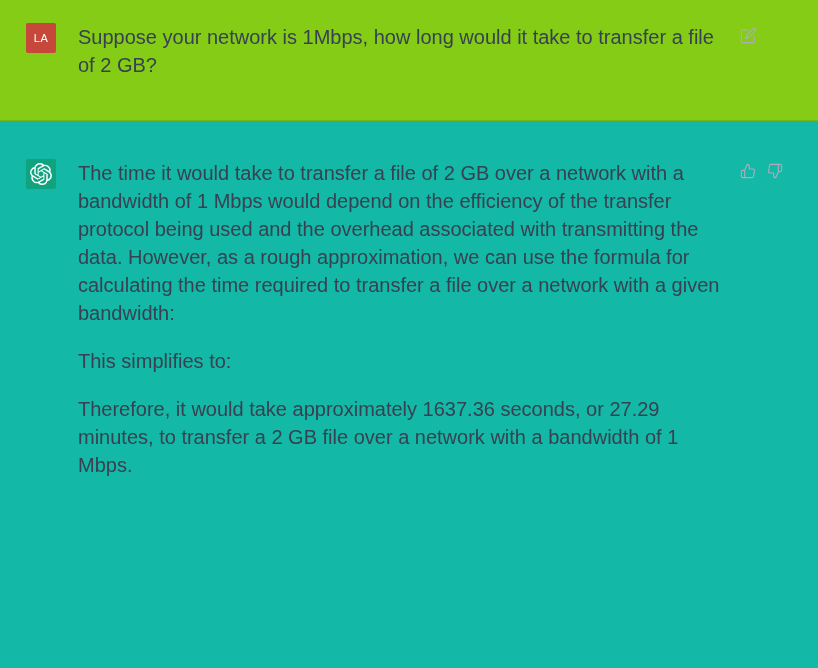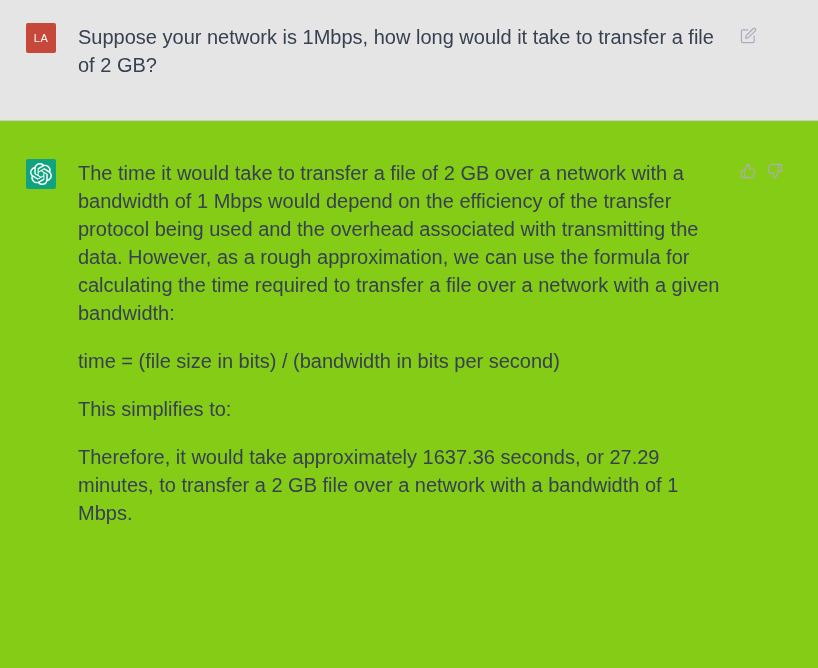--- a/index.html
+++ b/index.html
@@ -6,26 +6,26 @@
   html, body { margin: 0; padding: 0; }
   body {
     width: 818px; height: 668px; overflow: hidden;
     font-family: "Liberation Sans", "DejaVu Sans", sans-serif;
     background: #ffffff;
   }
   .chat { width: 818px; height: 668px; display: flex; flex-direction: column; }
 
   .msg-row { width: 100%; }
   .msg-row.user {
-    background: #e5e5e5;
+    background: #84cc16;
     border-bottom: 1px solid rgba(0,0,0,0.10);
     padding: 23px 0 41px 0;
   }
   .msg-row.assistant {
-    background: #84cc16;
+    background: #14b8a6;
     padding: 38px 0 0 0;
     flex: 1 1 auto;
   }
   .msg-inner {
     display: flex;
     align-items: flex-start;
     padding-left: 26px;
     padding-right: 10px;
   }
   .avatar {
@@ -83,21 +83,20 @@
 
   <section class="msg-row assistant">
     <div class="msg-inner">
       <div class="avatar bot-avatar" style="background: rgb(16, 163, 127);">
         <svg width="22" height="22" viewBox="0 0 24 24" fill="#ffffff">
           <path d="M22.2819 9.8211a5.9847 5.9847 0 0 0-.5157-4.9108 6.0462 6.0462 0 0 0-6.5098-2.9A6.0651 6.0651 0 0 0 4.9807 4.1818a5.9847 5.9847 0 0 0-3.9977 2.9 6.0462 6.0462 0 0 0 .7427 7.0966 5.98 5.98 0 0 0 .511 4.9107 6.051 6.051 0 0 0 6.5146 2.9001A5.9847 5.9847 0 0 0 13.2599 24a6.0557 6.0557 0 0 0 5.7718-4.2058 5.9894 5.9894 0 0 0 3.9977-2.9001 6.0557 6.0557 0 0 0-.7475-7.073zm-9.022 12.6081a4.4755 4.4755 0 0 1-2.8764-1.0408l.1419-.0804 4.7783-2.7582a.7948.7948 0 0 0 .3927-.6813v-6.7369l2.02 1.1686a.071.071 0 0 1 .038.052v5.5826a4.504 4.504 0 0 1-4.4945 4.4944zm-9.6607-4.1254a4.4708 4.4708 0 0 1-.5346-3.0137l.142.0852 4.783 2.7582a.7712.7712 0 0 0 .7806 0l5.8428-3.3685v2.3324a.0804.0804 0 0 1-.0332.0615L9.74 19.9502a4.4992 4.4992 0 0 1-6.1408-1.6464zM2.3408 7.8956a4.485 4.485 0 0 1 2.3655-1.9728V11.6a.7664.7664 0 0 0 .3879.6765l5.8144 3.3543-2.0201 1.1685a.0757.0757 0 0 1-.071 0l-4.8303-2.7865A4.504 4.504 0 0 1 2.3408 7.8956zm16.5963 3.8558L13.1038 8.364 15.1192 7.2a.0757.0757 0 0 1 .071 0l4.8303 2.7913a4.4944 4.4944 0 0 1-.6765 8.1042v-5.6772a.79.79 0 0 0-.407-.667zm2.0107-3.0231l-.142-.0852-4.7735-2.7818a.7759.7759 0 0 0-.7854 0L9.409 9.2297V6.8974a.0662.0662 0 0 1 .0284-.0615l4.8303-2.7866a4.4992 4.4992 0 0 1 6.6802 4.66zM8.3065 12.863l-2.02-1.1638a.0804.0804 0 0 1-.038-.0567V6.0742a4.4992 4.4992 0 0 1 7.3757-3.4537l-.142.0805L8.704 5.459a.7948.7948 0 0 0-.3927.6813zm1.0976-2.3654l2.602-1.4998 2.6069 1.4998v2.9994l-2.5974 1.4997-2.6067-1.4997z"></path>
         </svg>
       </div>
       <div class="msg-text">
           <p>The time it would take to transfer a file of 2 GB over a network with a bandwidth of 1 Mbps would depend on the efficiency of the transfer protocol being used and the overhead associated with transmitting the data. However, as a rough approximation, we can use the formula for calculating the time required to transfer a file over a network with a given bandwidth:</p>
-          <p>time = (file size in bits) / (bandwidth in bits per second)</p>
           <p>This simplifies to:</p>
           <p>Therefore, it would take approximately 1637.36 seconds, or 27.29 minutes, to transfer a 2 GB file over a network with a bandwidth of 1 Mbps.</p>
         </div>
       <div class="actions">
         <button class="icon-btn">
           <svg width="16" height="16" viewBox="0 0 24 24" fill="none" stroke="currentColor" stroke-width="1.7" stroke-linecap="round" stroke-linejoin="round">
             <path d="M14 9V5a3 3 0 0 0-3-3l-4 9v11h11.28a2 2 0 0 0 2-1.7l1.38-9a2 2 0 0 0-2-2.3zM7 22H4a2 2 0 0 1-2-2v-7a2 2 0 0 1 2-2h3"></path>
           </svg>
         </button>
         <button class="icon-btn">

